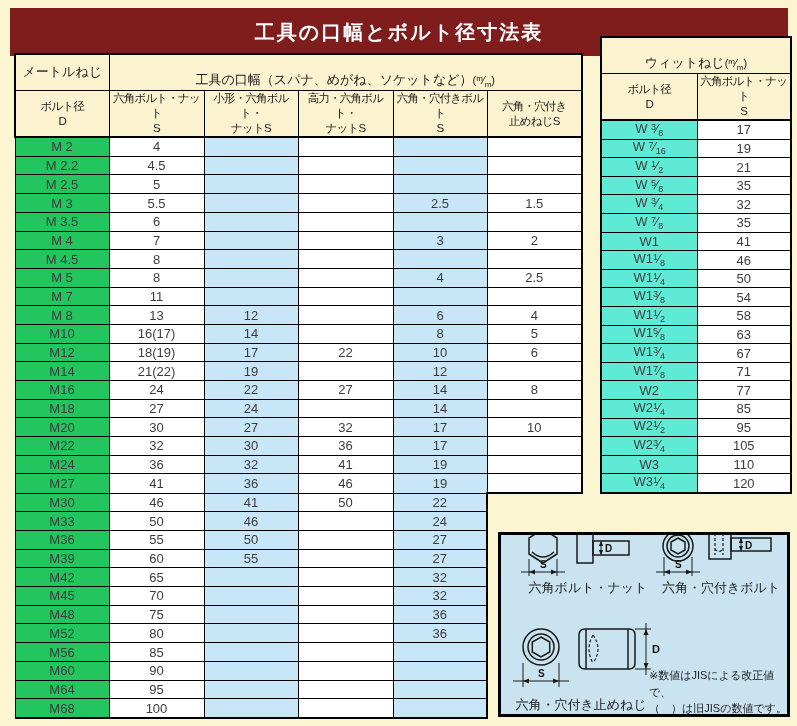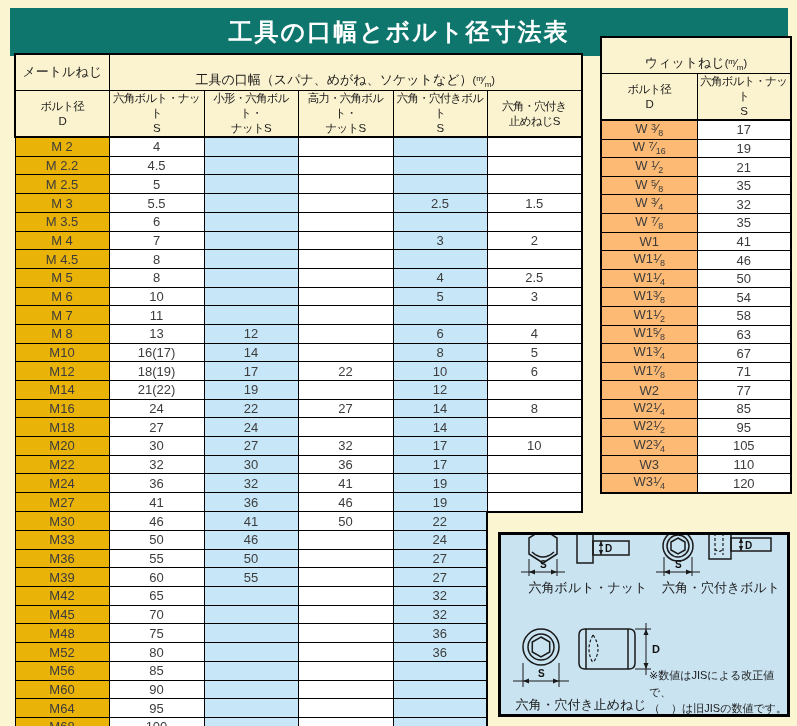--- a/index.html
+++ b/index.html
@@ -1,20 +1,20 @@
 <!DOCTYPE html>
 <html><head>
 <meta charset="utf-8">
 <style>
   html,body{margin:0;padding:0;}
   body{font-family:"Liberation Sans","DejaVu Sans",sans-serif;}
   .page{position:relative;width:797px;height:726px;background:#FCF5D2;overflow:hidden;}
 
   .title-bar{position:absolute;left:10px;top:8px;width:778px;height:48px;
-    background:#0f766e;color:#fff;font-size:24px;font-weight:bold;
+    background:#7f1d1d;color:#fff;font-size:20px;font-weight:bold;
     display:flex;align-items:center;justify-content:center;letter-spacing:2px;}
 
   table.tbl{position:absolute;border-collapse:collapse;table-layout:fixed;}
   .tbl th,.tbl td{border:1px solid #000;padding:0;text-align:center;vertical-align:middle;overflow:hidden;}
   .tbl th{background:#FBF3CF;font-weight:normal;color:#1a1a1a;white-space:pre-line;}
 
   #metric{left:14px;top:53px;width:567px;}
   #metric th{font-size:11.5px;letter-spacing:-0.8px;line-height:1.3;}
   #metric th.g{font-size:13px;letter-spacing:0;}
   #metric td{height:17.7px;font-size:13px;color:#3c3c3c;line-height:1;}
@@ -23,25 +23,25 @@
   #whit th.g{font-size:13px;letter-spacing:0;}
   #whit td{height:17.6px;font-size:13px;color:#3c3c3c;line-height:1;}
 
   .h1{height:24px;} .h2{height:40px;}
   .bt{border-top:2px solid #000 !important;}
   .bl{border-left:2px solid #000 !important;}
   .rend{border-right:2px solid #000 !important;}
   .hb{border-bottom:2px solid #000 !important;}
   .bend{border-bottom:2px solid #000 !important;}
 
-  .c0{background:#eab308;color:#1a1a1a;border-left:2px solid #000;}
+  .c0{background:#22c55e;color:#1a1a1a;border-left:2px solid #000;}
   .c1,.c3,.c5{background:#ffffff;}
   .c2,.c4{background:#C7E7F8;}
   .ghost{border:none !important;background:transparent;}
-  .wd{background:#fdba74;color:#1a1a1a;border-left:2px solid #000 !important;}
+  .wd{background:#5eead4;color:#1a1a1a;border-left:2px solid #000 !important;}
   .ws{background:#ffffff;border-right:2px solid #000 !important;}
 
   sup{font-size:9px;vertical-align:3px;}
   sub{font-size:9px;vertical-align:-3px;}
   .unit{font-size:11px;}
   .unit sup,.unit sub{font-size:8px;}
 
   .box{position:absolute;left:498px;top:532px;width:292px;height:185px;
     background:#C9E3F1;border:3px solid #000;box-sizing:border-box;}
   .box svg{position:absolute;}
@@ -153,28 +153,20 @@
         </tr>
         <tr>
           <td class="c0">M 5</td>
           <td class="c1">8</td>
           <td class="c2"></td>
           <td class="c3"></td>
           <td class="c4">4</td>
           <td class="c5 rend">2.5</td>
         </tr>
         <tr>
-          <td class="c0">M 6</td>
-          <td class="c1">10</td>
-          <td class="c2"></td>
-          <td class="c3"></td>
-          <td class="c4">5</td>
-          <td class="c5 rend">3</td>
-        </tr>
-        <tr>
           <td class="c0">M 7</td>
           <td class="c1">11</td>
           <td class="c2"></td>
           <td class="c3"></td>
           <td class="c4"></td>
           <td class="c5 rend"></td>
         </tr>
         <tr>
           <td class="c0">M 8</td>
           <td class="c1">13</td>

